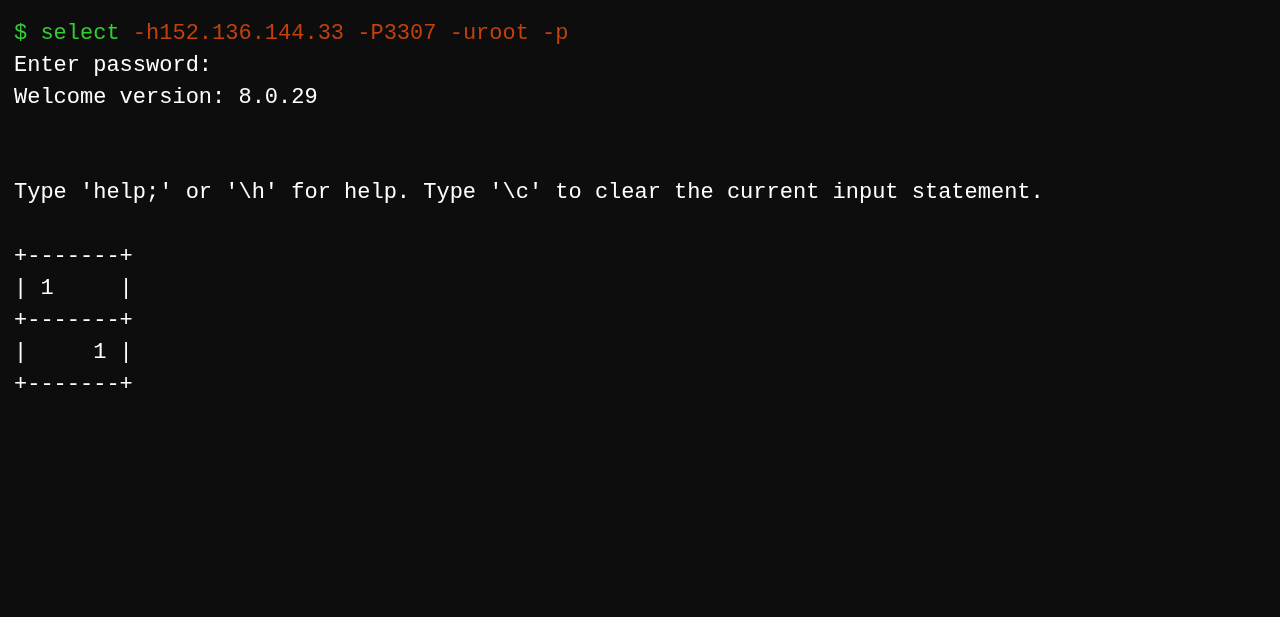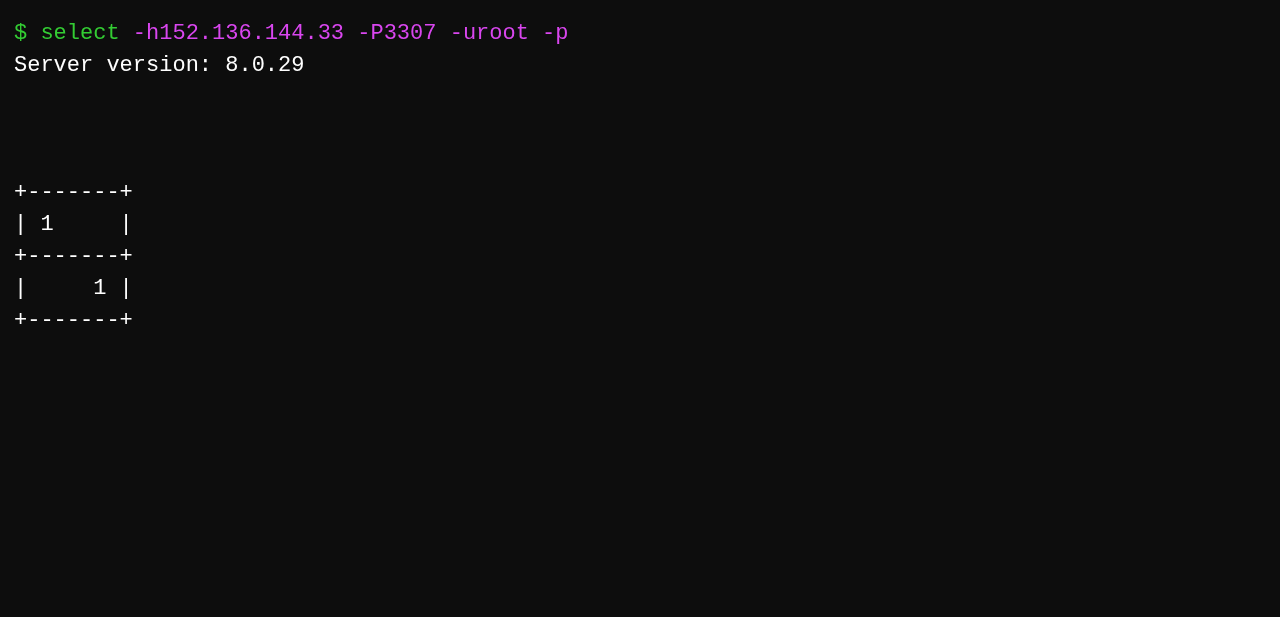--- a/index.html
+++ b/index.html
@@ -28,35 +28,37 @@
     .line {
       white-space: pre;
       display: block;
     }
 
     .green {
       color: #33cc33;
     }
 
     .white {
-      color: #d946ef;
+      color: #c2410c;
     }
 
     .empty-line {
       display: block;
       height: 1.45em;
     }
   </style>
 </head>
 <body>
 
 <div class="terminal">
   <span class="line"><span class="green">$ </span><span class="green">select</span><span class="white"> -h152.136.144.33 -P3307 -uroot -p</span></span>
-  <span class="line">Server version: 8.0.29</span>
+  <span class="line">Enter password:</span>
+  <span class="line">Welcome version: 8.0.29</span>
   <span class="empty-line"></span>
   <span class="empty-line"></span>
+  <span class="line">Type 'help;' or '\h' for help. Type '\c' to clear the current input statement.</span>
   <span class="empty-line"></span>
   <span class="line">+-------+</span>
   <span class="line">| 1     |</span>
   <span class="line">+-------+</span>
   <span class="line">|     1 |</span>
   <span class="line">+-------+</span>
 </div>
 
 </body></html>

